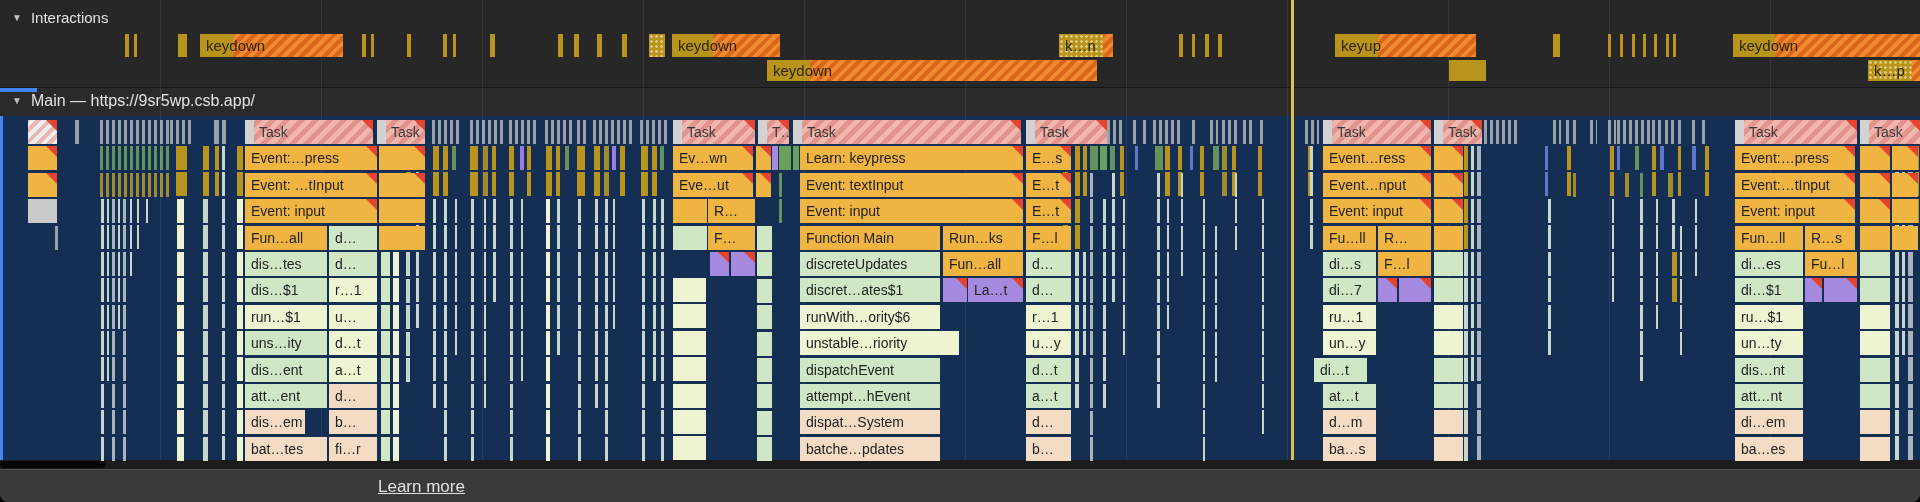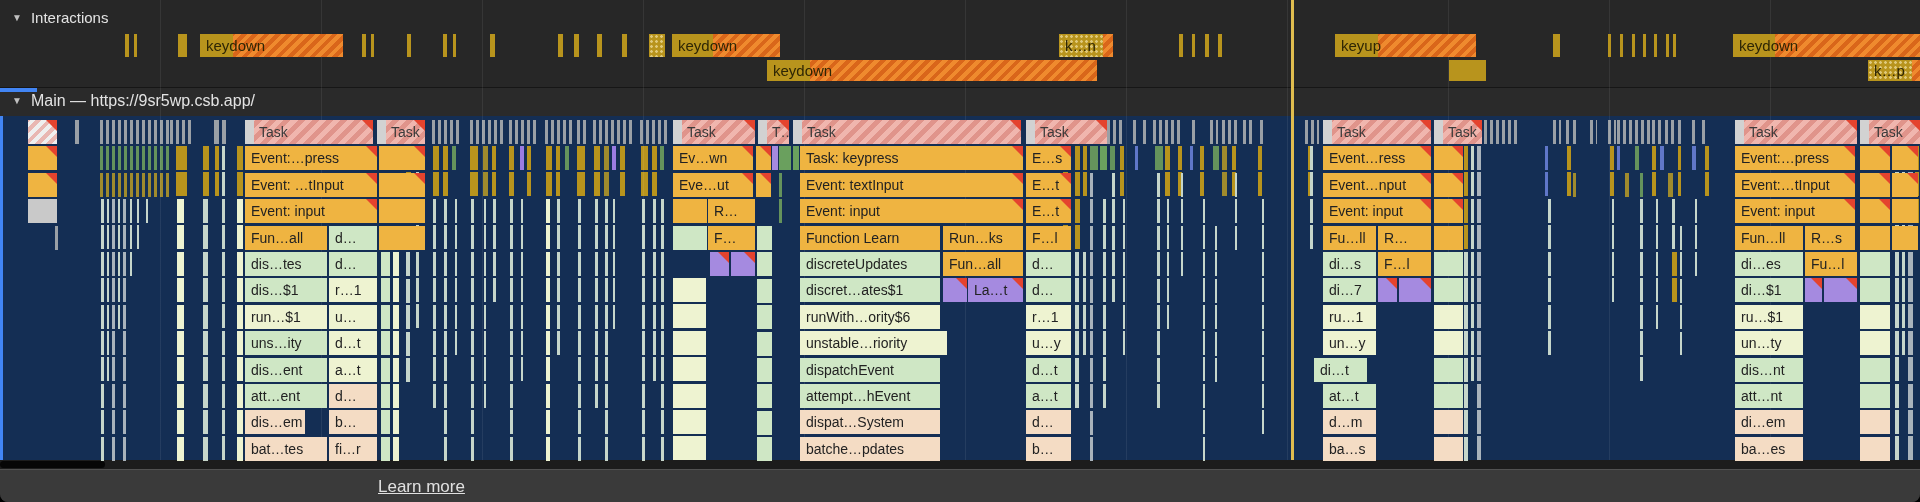--- a/index.html
+++ b/index.html
@@ -287,40 +287,40 @@
       <div class="cell c-purple tri" style="left: 710px; top: 252px; width: 19px;"></div>
       <div class="cell c-purple tri" style="left: 731px; top: 252px; width: 24px;"></div>
       <div class="cell c-task tri" style="left: 793px; top: 120px; width: 228px;">
         <span class="clabel">Task</span>
       </div>
       <div class="cell c-task tri" style="left: 1026px; top: 120px; width: 81px;">
         <span class="clabel">Task</span>
       </div>
       <div class="cell c-dgreenc" style="left: 793px; top: 146px; width: 6px;"></div>
       <div class="cell c-orange tri" style="left: 800px; top: 146px; width: 223px;">
-        <span class="clabel">Task: keypress</span>
+        <span class="clabel">Learn: keypress</span>
       </div>
       <div class="cell c-orange tri" style="left: 1026px; top: 146px; width: 45px;">
         <span class="clabel">E…s</span>
       </div>
       <div class="cell c-dgreenc" style="left: 1100px; top: 146px; width: 7px;"></div>
       <div class="cell c-orange tri" style="left: 800px; top: 173px; width: 223px;">
         <span class="clabel">Event: textInput</span>
       </div>
       <div class="cell c-orange tri" style="left: 1026px; top: 173px; width: 45px;">
         <span class="clabel">E…t</span>
       </div>
       <div class="cell c-orange tri" style="left: 800px; top: 199px; width: 223px;">
         <span class="clabel">Event: input</span>
       </div>
       <div class="cell c-orange tri" style="left: 1026px; top: 199px; width: 45px;">
         <span class="clabel">E…t</span>
       </div>
       <div class="cell c-orange" style="left: 800px; top: 226px; width: 140px;">
-        <span class="clabel">Function Learn</span>
+        <span class="clabel">Function Main</span>
       </div>
       <div class="cell c-orange" style="left: 943px; top: 226px; width: 80px;">
         <span class="clabel">Run…ks</span>
       </div>
       <div class="cell c-orange" style="left: 1026px; top: 226px; width: 45px;">
         <span class="clabel">F…l</span>
       </div>
       <div class="cell c-green" style="left: 800px; top: 252px; width: 140px;">
         <span class="clabel">discreteUpdates</span>
       </div>
@@ -339,21 +339,21 @@
       </div>
       <div class="cell c-green" style="left: 1026px; top: 278px; width: 45px;">
         <span class="clabel">d…</span>
       </div>
       <div class="cell c-cream" style="left: 800px; top: 305px; width: 140px;">
         <span class="clabel">runWith…ority$6</span>
       </div>
       <div class="cell c-cream" style="left: 1026px; top: 305px; width: 45px;">
         <span class="clabel">r…1</span>
       </div>
-      <div class="cell c-cream" style="left: 800px; top: 331px; width: 147px;">
+      <div class="cell c-cream" style="left: 800px; top: 331px; width: 159px;">
         <span class="clabel">unstable…riority</span>
       </div>
       <div class="cell c-cream" style="left: 1026px; top: 331px; width: 45px;">
         <span class="clabel">u…y</span>
       </div>
       <div class="cell c-green" style="left: 800px; top: 358px; width: 140px;">
         <span class="clabel">dispatchEvent</span>
       </div>
       <div class="cell c-green" style="left: 1026px; top: 358px; width: 45px;">
         <span class="clabel">d…t</span>

